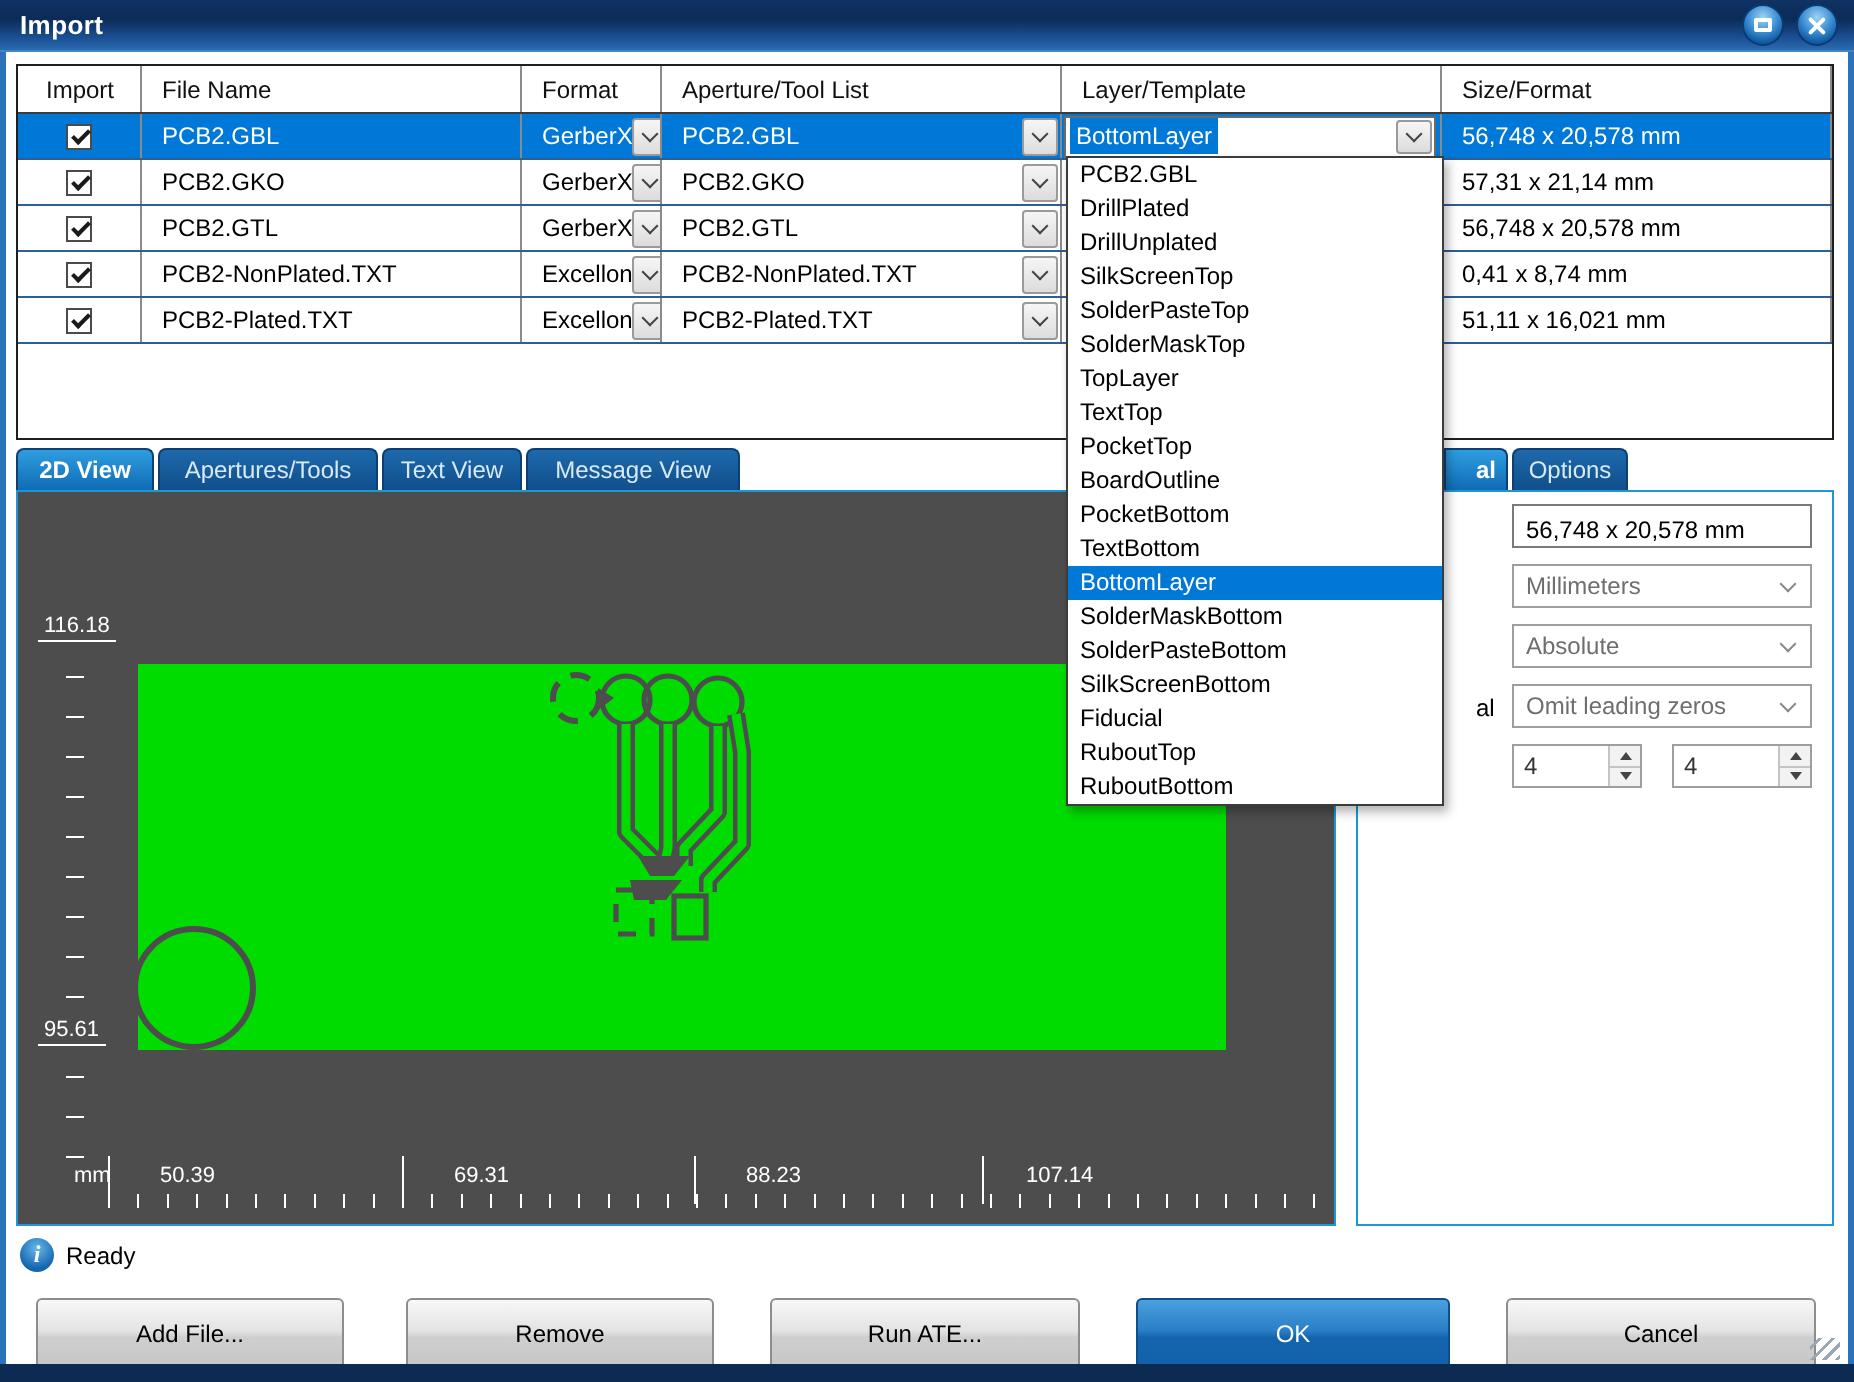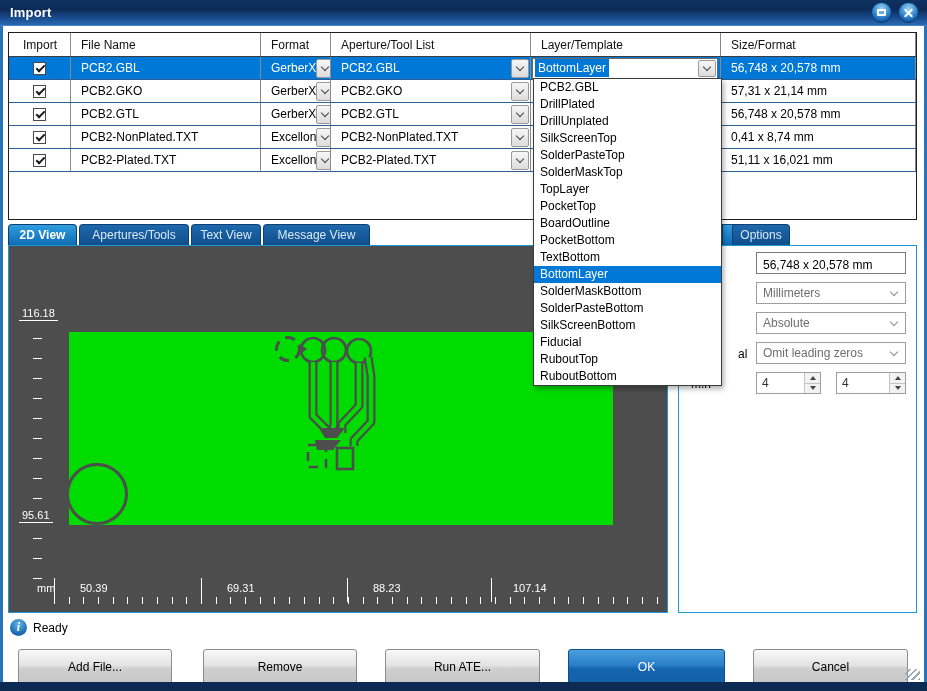--- a/index.html
+++ b/index.html
@@ -283,21 +283,21 @@
 <div class="abs tab" style="left:191px;width:70px;">
     <span>Text View</span>
   </div>
 <div class="abs tab" style="left:263px;width:107px;">
     <span>Message View</span>
   </div>
 
 <div class="abs tab active partial" style="left:722px;width:32px;">
     <span>al</span>
   </div>
-<div class="abs tab" style="left:732px;width:58px;">
+<div class="abs tab" style="left:756px;width:58px;">
     <span>Options</span>
   </div>
 
 <div class="abs viewer">
   <div class="abs board"></div>
   <div class="abs cutout"></div>
 
   <svg class="abs" style="left:262px;top:88px;" width="110" height="146" viewBox="0 0 110 146">
     <circle cx="17" cy="15" r="11.5" fill="none" stroke="#4d4d4d" stroke-width="3" stroke-dasharray="10 7"></circle>
     <polygon points="28,10 36,15 28,21" fill="#4d4d4d"></polygon>
@@ -394,20 +394,21 @@
 <div class="abs bottombar"></div>
 
 <div class="abs dropdown">
   <div class="dd-item">PCB2.GBL</div>
   <div class="dd-item">DrillPlated</div>
   <div class="dd-item">DrillUnplated</div>
   <div class="dd-item">SilkScreenTop</div>
   <div class="dd-item">SolderPasteTop</div>
   <div class="dd-item">SolderMaskTop</div>
   <div class="dd-item">TopLayer</div>
+  <div class="dd-item">TextTop</div>
   <div class="dd-item">PocketTop</div>
   <div class="dd-item">BoardOutline</div>
   <div class="dd-item">PocketBottom</div>
   <div class="dd-item">TextBottom</div>
   <div class="dd-item sel">BottomLayer</div>
   <div class="dd-item">SolderMaskBottom</div>
   <div class="dd-item">SolderPasteBottom</div>
   <div class="dd-item">SilkScreenBottom</div>
   <div class="dd-item">Fiducial</div>
   <div class="dd-item">RuboutTop</div>

